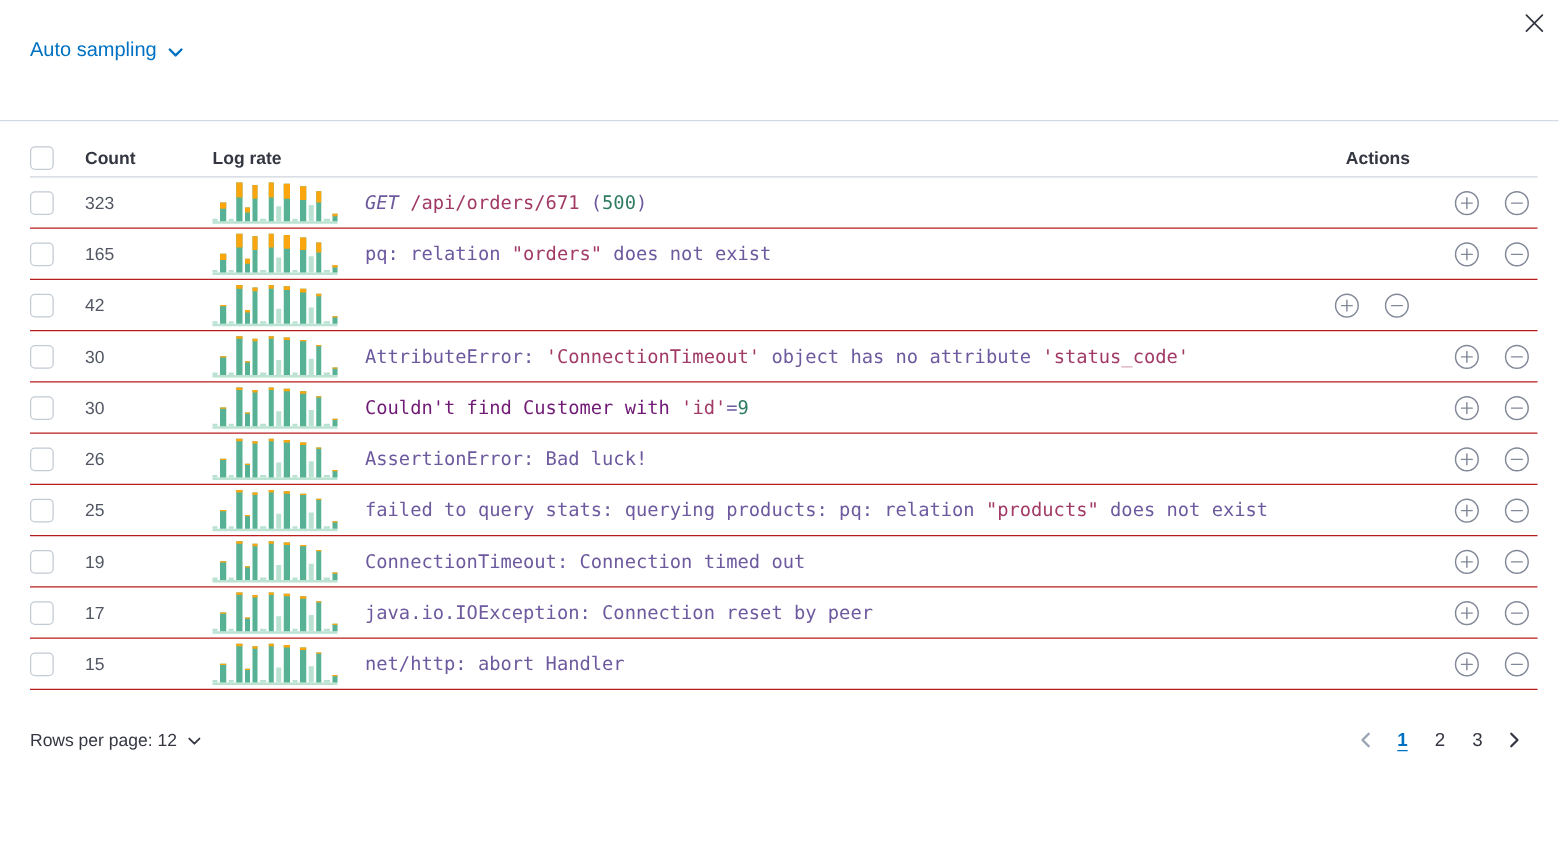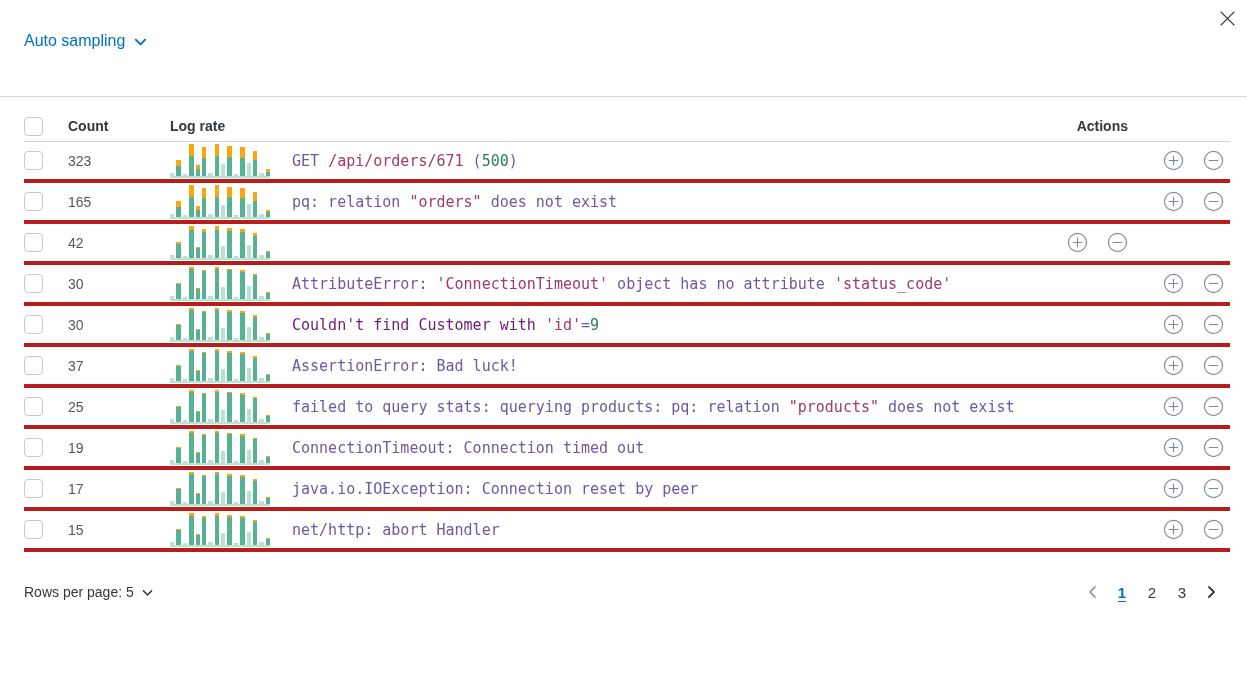--- a/index.html
+++ b/index.html
@@ -18,21 +18,21 @@
   .close-btn { position:absolute; top:6px; right:8px; width:24px; height:24px; display:flex;
     align-items:center; justify-content:center; cursor:pointer; background:none; border:none; }
 
   
   .main { padding:0 17px 0 24px; }
   .summary { margin-top:41px; font-size:16px; color:#404754; }
 
   .grid-row { display:grid; grid-template-columns:44px 102px 122px 1fr 96px; align-items:center; }
   .thead { height:31px; border-bottom:1px solid #ced4de; margin-top:14px; font-size:14px; font-weight:700; }
   .thead .col-actions { text-align:right; padding-right:6px; }
-  .trow { height:41px; border-bottom:4px solid #b91c1c; }
+  .trow { height:41px; border-bottom:1px solid #b91c1c; }
   .checkbox { width:19px; height:19px; border:1px solid #c2cad4; border-radius:4px; background:#fff; cursor:pointer; }
   .count-cell { font-size:14px; color:#515662; }
 
   .spark { width:100px; height:34px; display:flex; align-items:flex-end; gap:2px;
     border-bottom:2px solid #bce2d2; }
   .bar { flex:1 0 auto; background:#57b295; display:flex; flex-direction:column; }
   .bar.light { background:#b9e2d2; }
   .cap { width:100%; background:#fca60f; flex:0 0 auto; }
 
   .example-cell { font-family:"DejaVu Sans Mono", monospace; font-size:15px; letter-spacing:0px;
@@ -118,21 +118,21 @@
             <div class="bar light" style="height: 40%;"></div>
             <div class="bar" style="height: 76%;">
               <div class="cap" style="height: 38%;"></div>
             </div>
             <div class="bar light" style="height: 7%;"></div>
             <div class="bar" style="height: 20%;">
               <div class="cap" style="height: 38%;"></div>
             </div>
           </div>
     </div>
-    <div class="example-cell"><span style="color: rgb(109, 90, 158);">GET </span><span style="color: rgb(161, 58, 102);">/api/orders/671</span><span style="color: rgb(109, 90, 158);"> (</span><span style="color: rgb(46, 123, 99);">500</span><span style="color: rgb(109, 90, 158);">)</span></div>
+    <div class="example-cell"><span style="color: rgb(109, 90, 158); font-style: italic;">GET </span><span style="color: rgb(161, 58, 102);">/api/orders/671</span><span style="color: rgb(109, 90, 158);"> (</span><span style="color: rgb(46, 123, 99);">500</span><span style="color: rgb(109, 90, 158);">)</span></div>
     <div class="actions-cell">
       <button class="icon-btn">
         <svg width="21" height="21" viewBox="0 0 22 22">
               <circle cx="11" cy="11" r="9.5" fill="none" stroke="#818897" stroke-width="1.2"></circle>
               <path d="M11 6.5v9M6.5 11h9" stroke="#818897" stroke-width="1.2" stroke-linecap="round"></path>
             </svg>
       </button>
       <button class="icon-btn">
         <svg width="21" height="21" viewBox="0 0 22 22">
               <circle cx="11" cy="11" r="9.5" fill="none" stroke="#818897" stroke-width="1.2"></circle>
@@ -378,21 +378,21 @@
               <path d="M6.5 11h9" stroke="#818897" stroke-width="1.2" stroke-linecap="round"></path>
             </svg>
       </button>
     </div>
   </div>
 
   <div class="grid-row trow">
     <div>
       <div class="checkbox"></div>
     </div>
-    <div class="count-cell">37</div>
+    <div class="count-cell">26</div>
     <div>
       <div class="spark">
             <div class="bar light" style="height: 7%;"></div>
             <div class="bar" style="height: 48%;">
               <div class="cap" style="height: 6%;"></div>
             </div>
             <div class="bar light" style="height: 5%;"></div>
             <div class="bar" style="height: 97%;">
               <div class="cap" style="height: 6%;"></div>
             </div>
@@ -677,21 +677,21 @@
               <circle cx="11" cy="11" r="9.5" fill="none" stroke="#818897" stroke-width="1.2"></circle>
               <path d="M6.5 11h9" stroke="#818897" stroke-width="1.2" stroke-linecap="round"></path>
             </svg>
       </button>
     </div>
   </div>
 </div>
 
   <div class="footer">
     <div class="rows-per-page">
-      <span>Rows per page: 5</span>
+      <span>Rows per page: 12</span>
       <span style="display:flex;">
         <svg width="13" height="13" viewBox="0 0 16 16">
             <path d="M3 6l5 5 5-5" fill="none" stroke="#343741" stroke-width="1.8" stroke-linecap="round" stroke-linejoin="round"></path>
           </svg>
       </span>
     </div>
     <div class="pagination">
       <button class="pg-arrow">
         <svg width="16" height="16" viewBox="0 0 16 16">
             <path d="M10 3L5 8l5 5" fill="none" stroke="#98a2b3" stroke-width="1.8" stroke-linecap="round" stroke-linejoin="round"></path>

